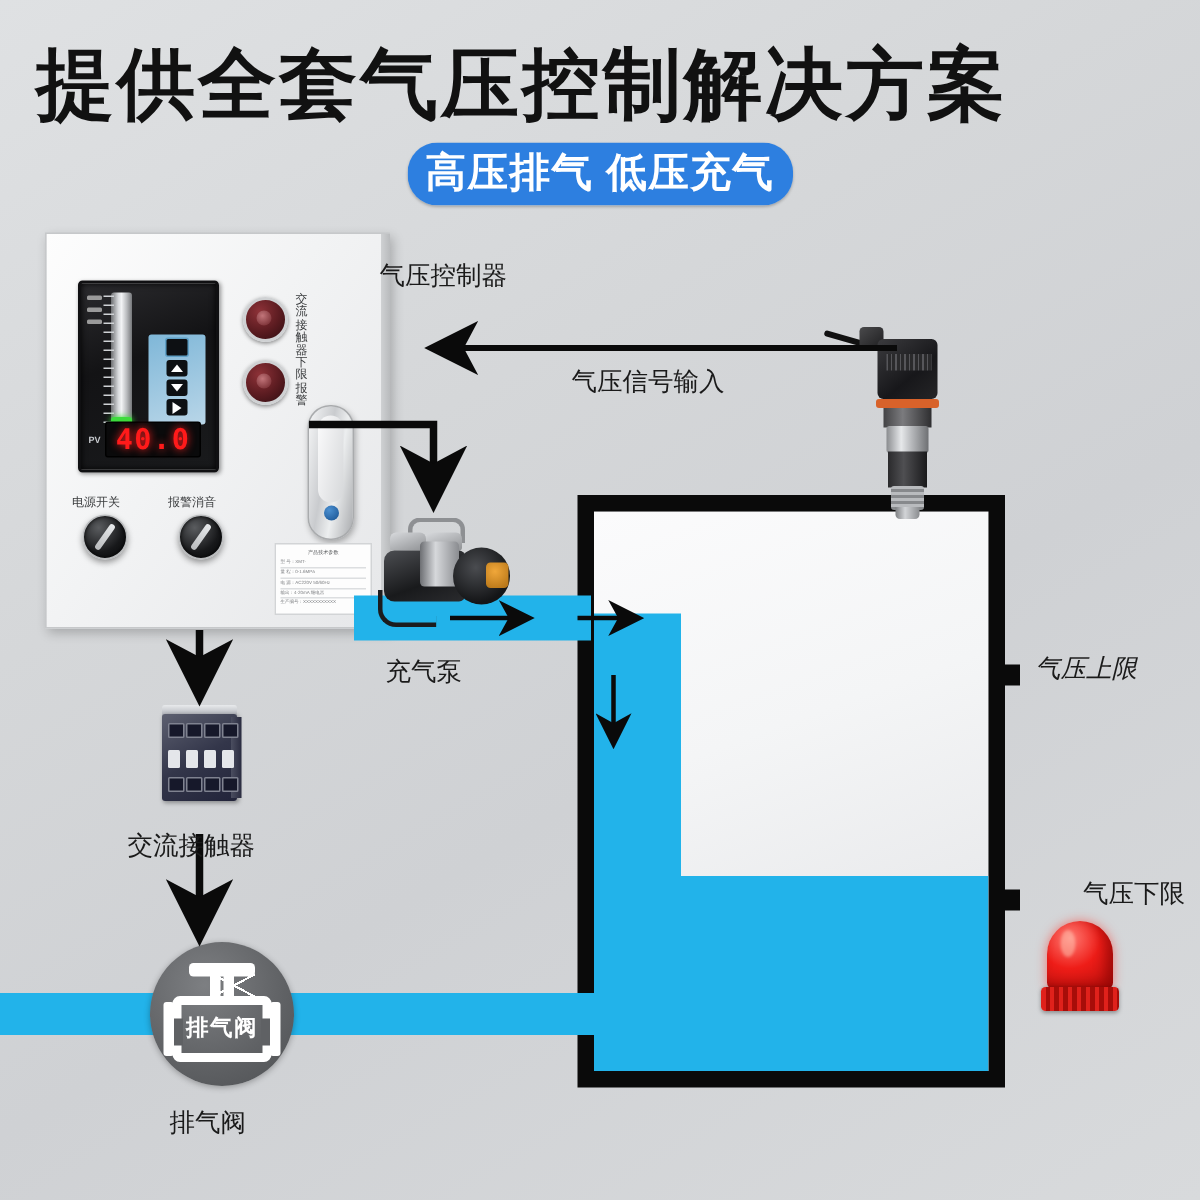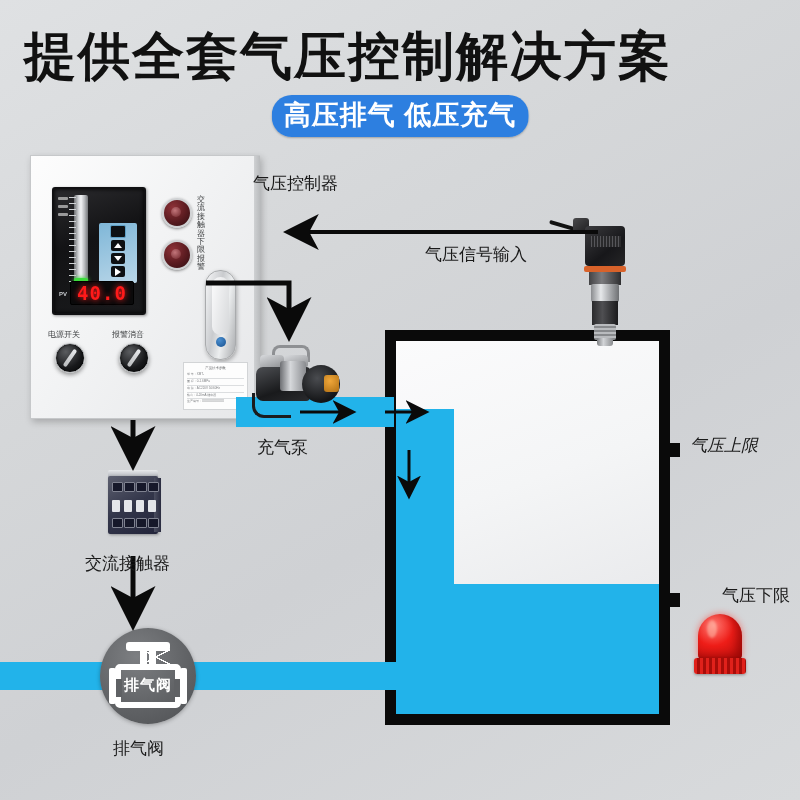--- a/index.html
+++ b/index.html
@@ -404,20 +404,20 @@
 
     <path d="M133,556 L133,622" stroke="#0a0a0a" stroke-width="5" fill="none" marker-end="url(#ah)"></path>
 
     <path d="M300,412 L352,412" stroke="#0a0a0a" stroke-width="3" fill="none" marker-end="url(#ahs)"></path>
     <path d="M385,412 L425,412" stroke="#0a0a0a" stroke-width="3" fill="none" marker-end="url(#ahs)"></path>
 
     <path d="M409,450 L409,495" stroke="#0a0a0a" stroke-width="3" fill="none" marker-end="url(#ahs)"></path>
   </svg>
 
   <div class="dlabel" style="left:253px;top:172px;">气压控制器</div>
-  <div class="dlabel" style="left:381px;top:243px;margin-left:44px;">气压信号输入</div>
+  <div class="dlabel" style="left:381px;top:243px;">气压信号输入</div>
   <div class="dlabel" style="left:257px;top:436px;">充气泵</div>
   <div class="dlabel" style="left:85px;top:552px;">交流接触器</div>
   <div class="dlabel" style="left:113px;top:737px;">排气阀</div>
   <div class="dlabel" style="left:690px;top:434px;font-style:italic;">气压上限</div>
   <div class="dlabel" style="left:690px;top:584px;margin-left:32px;">气压下限</div>
 
 </div>
 
 </body></html>

